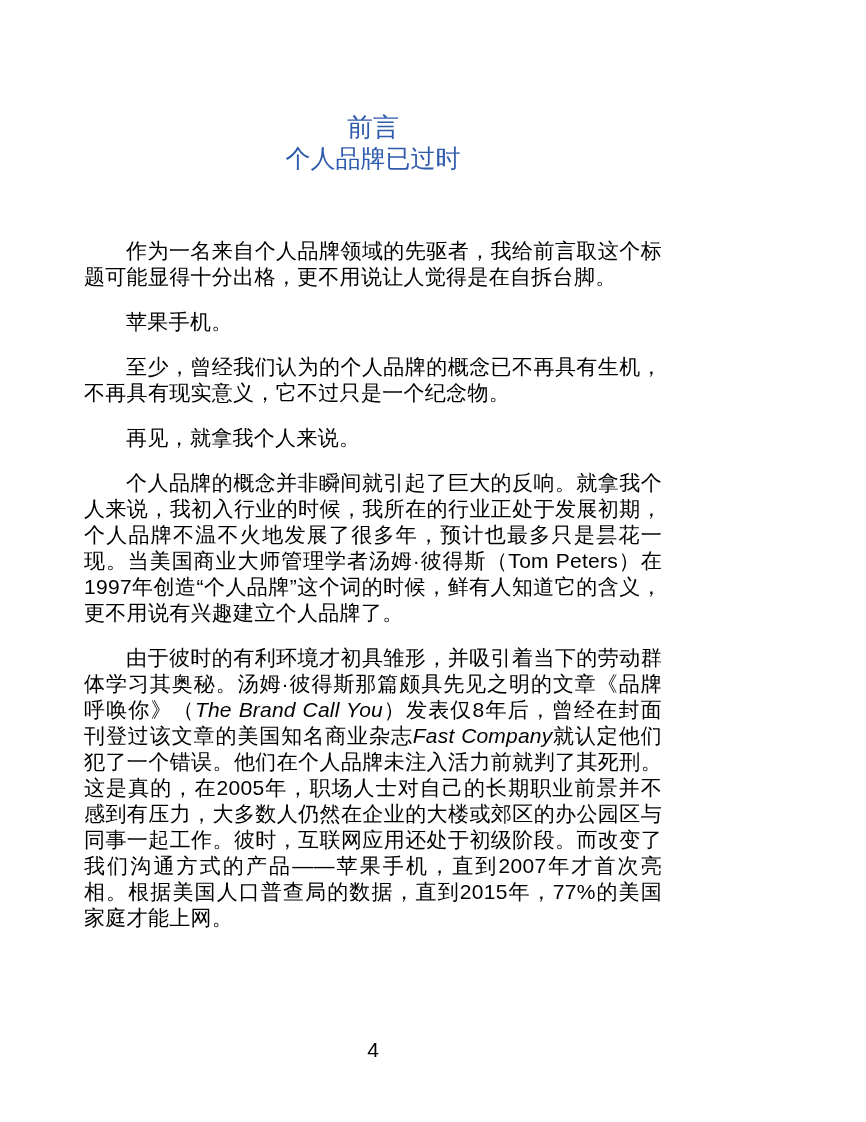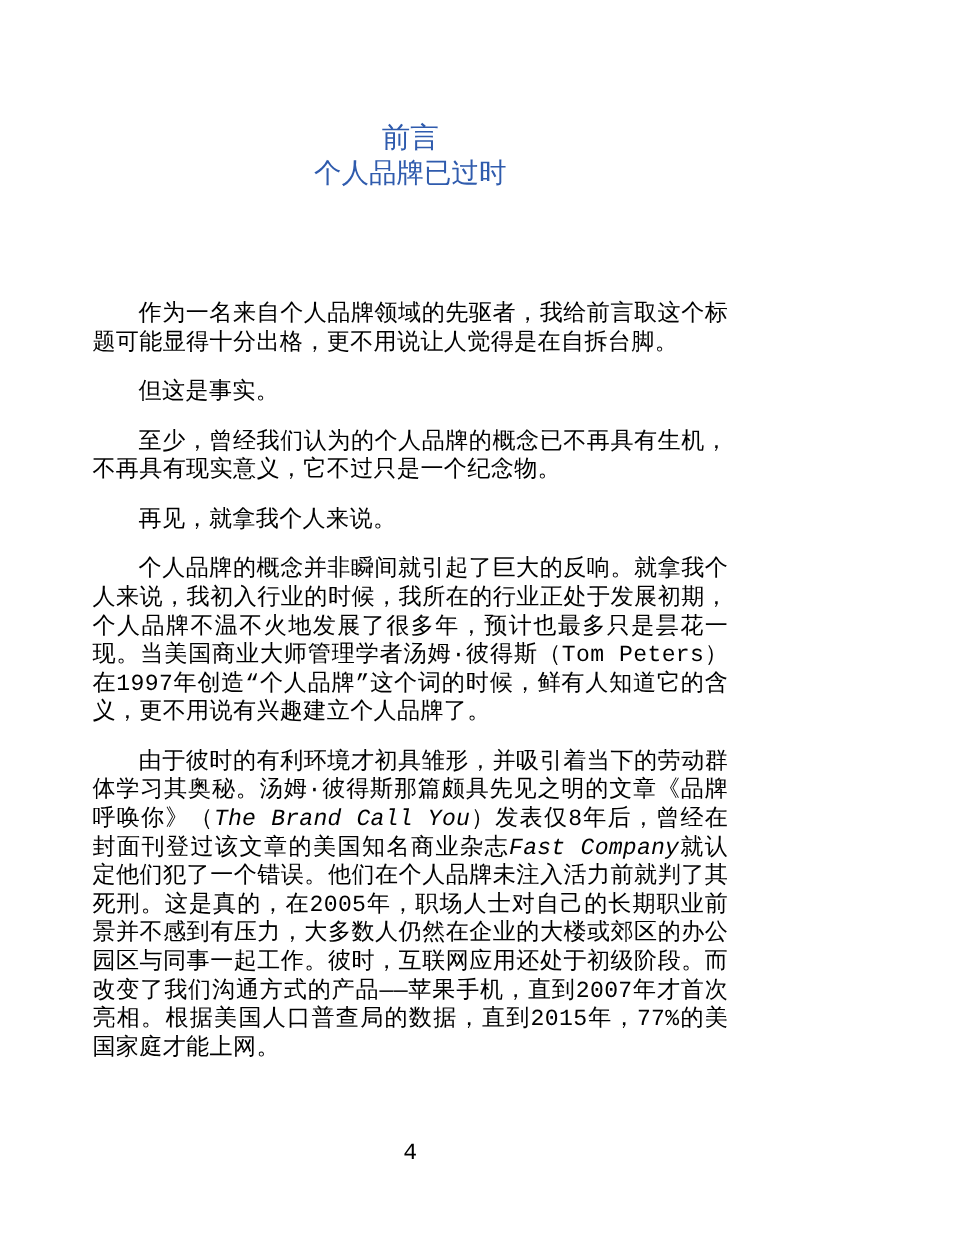--- a/index.html
+++ b/index.html
@@ -5,21 +5,21 @@
   html, body {
     margin: 0;
     padding: 0;
     background: #ffffff;
   }
   .page {
     position: relative;
     width: 746px;
     height: 1122px;
     background: var(--page-bg, #ffffff);
-    font-family: Liberation Mono, monospace;
+    font-family: Liberation Sans, sans-serif;
     color: var(--body-color, #000000);
     overflow: hidden;
     box-sizing: border-box;
   }
   .heading-block {
     padding-top: 111px;
     text-align: center;
   }
   .chapter-title {
     margin: 0;
@@ -29,21 +29,21 @@
     color: var(--heading-color, #2f5bad);
   }
   .chapter-subtitle {
     margin: 0;
     font-size: 25px;
     line-height: 31px;
     font-weight: normal;
     color: var(--heading-color, #2f5bad);
   }
   .body-text {
-    margin: 100px 84px 0 84px;
+    margin: 64px 84px 0 84px;
   }
   .body-text p {
     margin: 0 0 19px 0;
     font-size: 21px;
     line-height: 26px;
     text-align: justify;
     text-indent: 2em;
     letter-spacing: 0.3px;
   }
   .body-text p i {
@@ -66,21 +66,21 @@
 <div class="page">
 
   <div class="heading-block">
     <h1 class="chapter-title">前言</h1>
     <h2 class="chapter-subtitle">个人品牌已过时</h2>
   </div>
 
   <div class="body-text">
 
   <p><span>作为一名来自个人品牌领域的先驱者，我给前言取这个标题可能显得十分出格，更不用说让人觉得是在自拆台脚。</span></p>
-      <p><span>但这是事实。</span></p>
+      <p><span>苹果手机。</span></p>
       <p><span>至少，曾经我们认为的个人品牌的概念已不再具有生机，不再具有现实意义，它不过只是一个纪念物。</span></p>
       <p><span>再见，就拿我个人来说。</span></p>
       <p><span>个人品牌的概念并非瞬间就引起了巨大的反响。就拿我个人来说，我初入行业的时候，我所在的行业正处于发展初期，个人品牌不温不火地发展了很多年，预计也最多只是昙花一现。当美国商业大师管理学者汤姆·彼得斯（Tom Peters）在1997年创造“个人品牌”这个词的时候，鲜有人知道它的含义，更不用说有兴趣建立个人品牌了。</span></p>
       <p><span>由于彼时的有利环境才初具雏形，并吸引着当下的劳动群体学习其奥秘。汤姆·彼得斯那篇颇具先见之明的文章《品牌呼唤你》（</span><i>The Brand Call You</i><span>）发表仅8年后，曾经在封面刊登过该文章的美国知名商业杂志</span><i>Fast Company</i><span>就认定他们犯了一个错误。他们在个人品牌未注入活力前就判了其死刑。这是真的，在2005年，职场人士对自己的长期职业前景并不感到有压力，大多数人仍然在企业的大楼或郊区的办公园区与同事一起工作。彼时，互联网应用还处于初级阶段。而改变了我们沟通方式的产品——苹果手机，直到2007年才首次亮相。根据美国人口普查局的数据，直到2015年，77%的美国家庭才能上网。</span></p>
     </div>
 
   <div class="page-footer">
     <span>4</span>
   </div>
 

